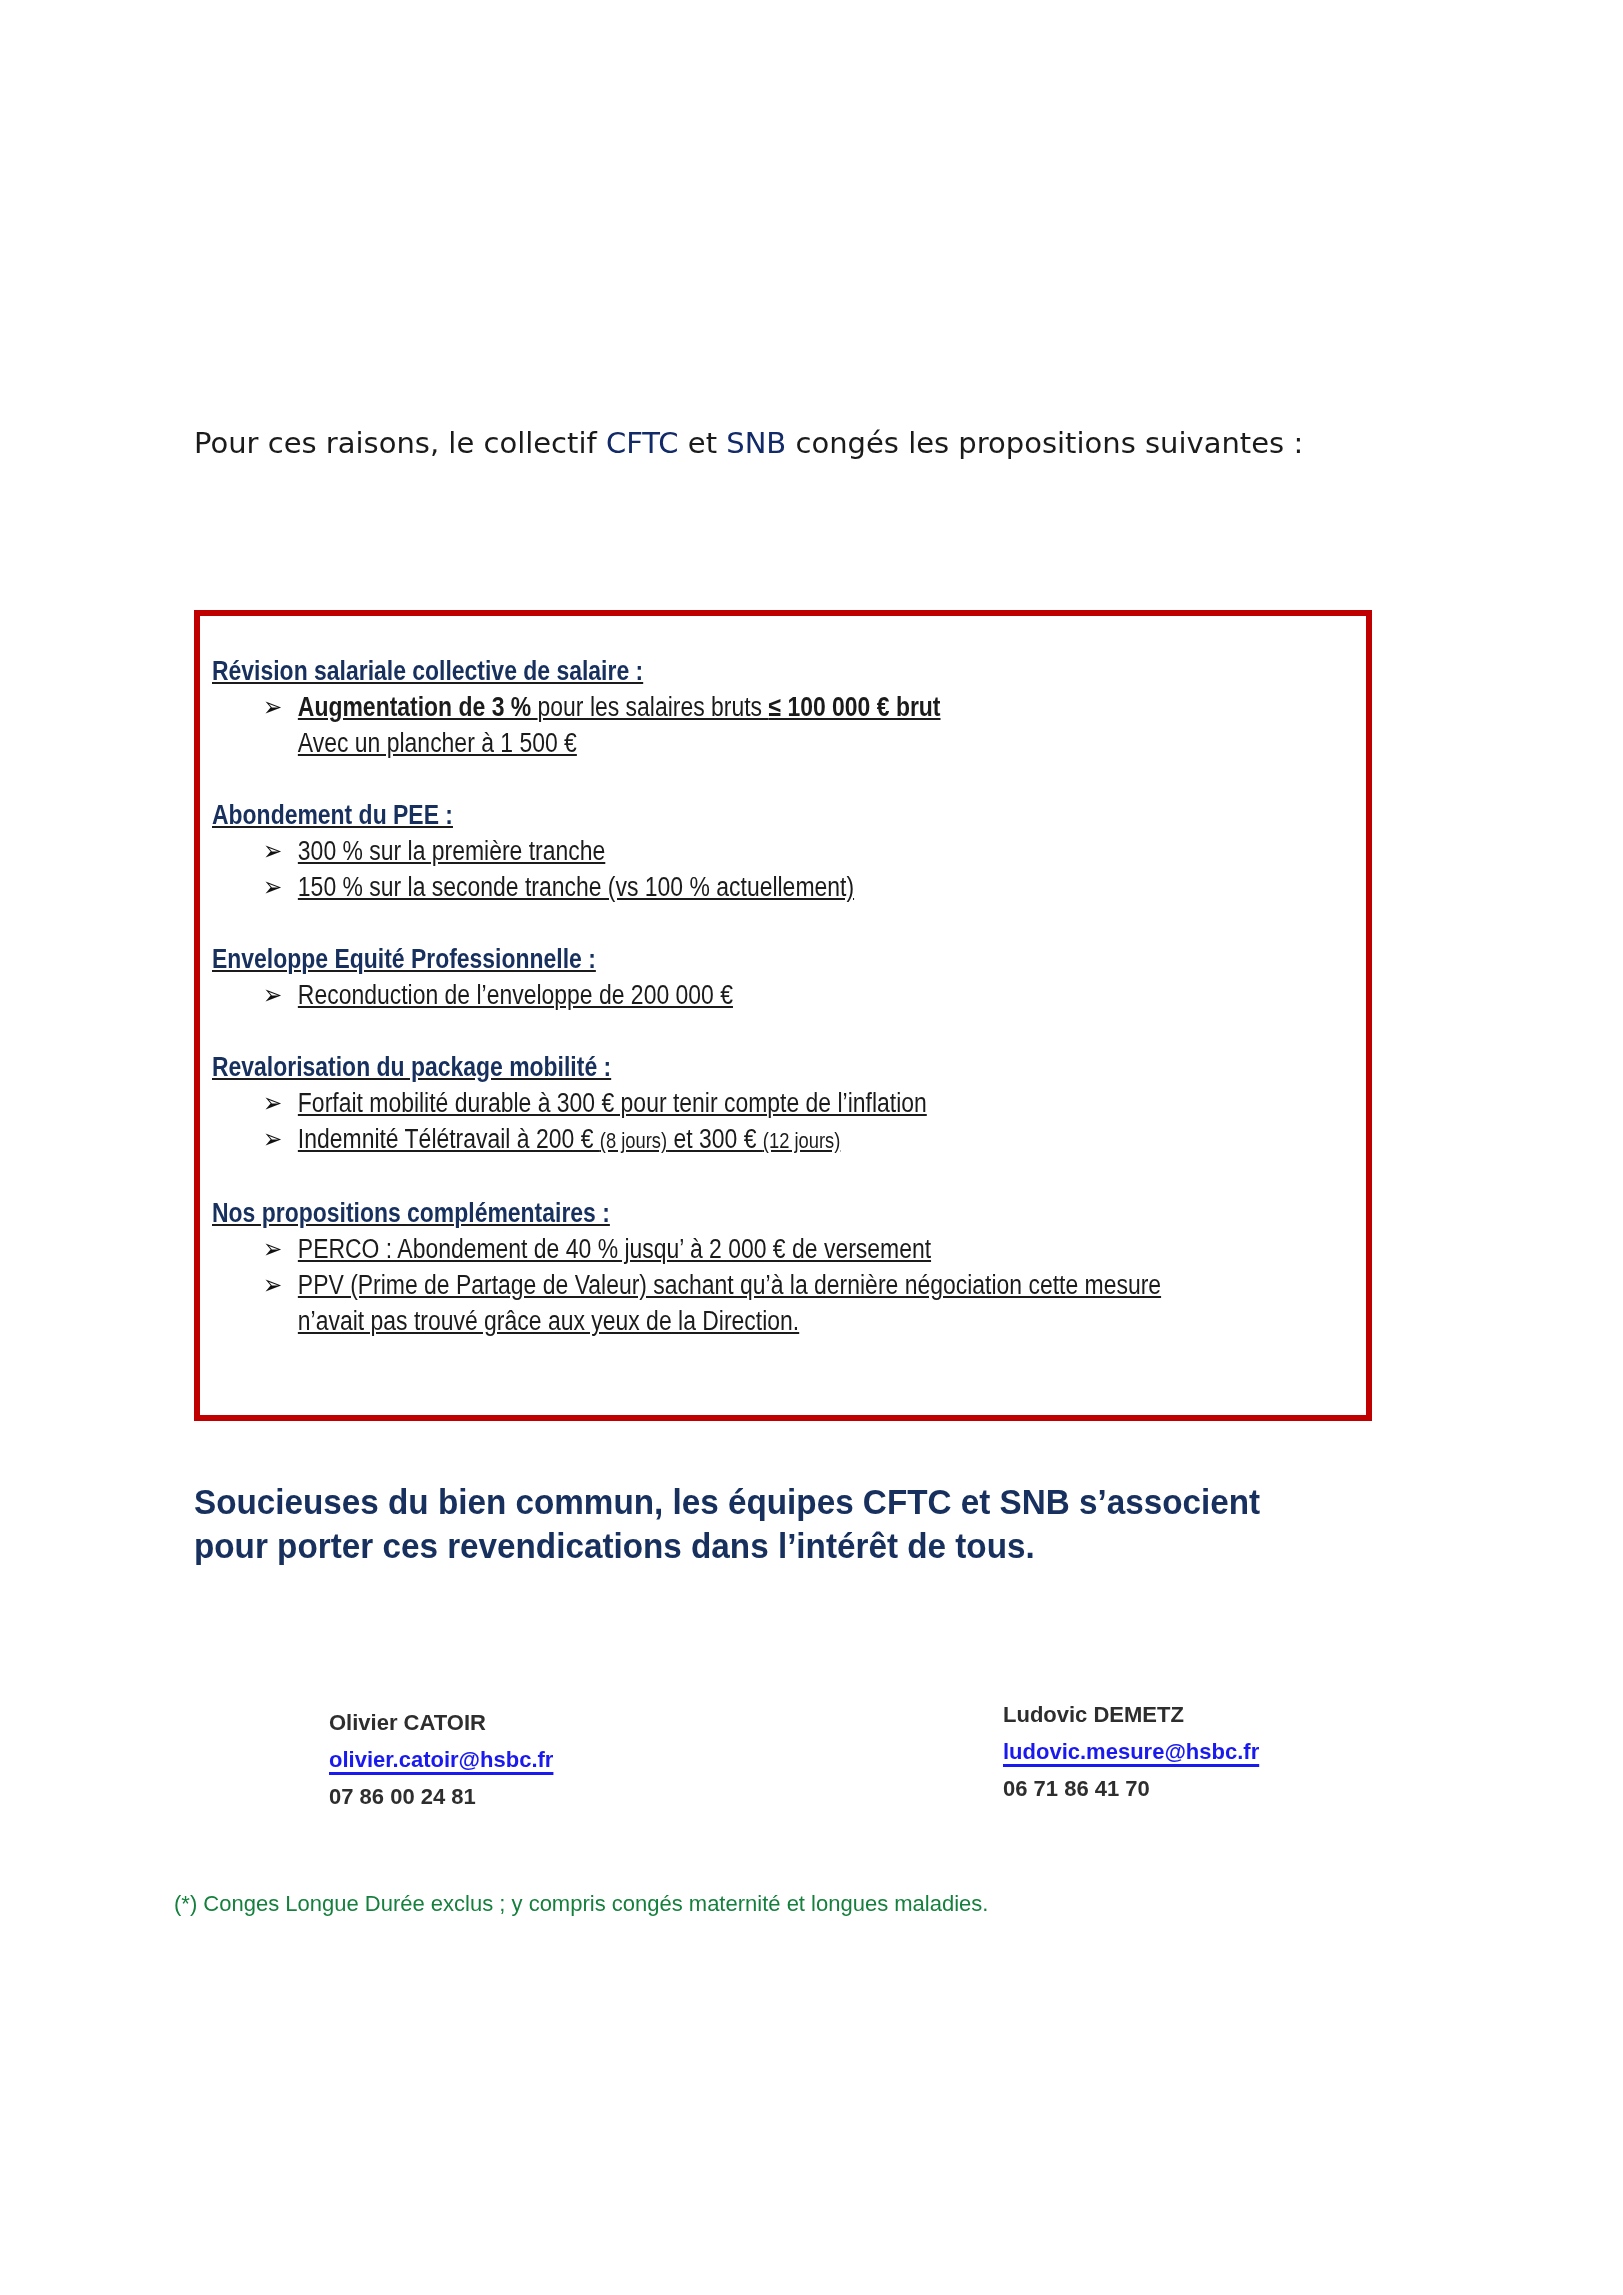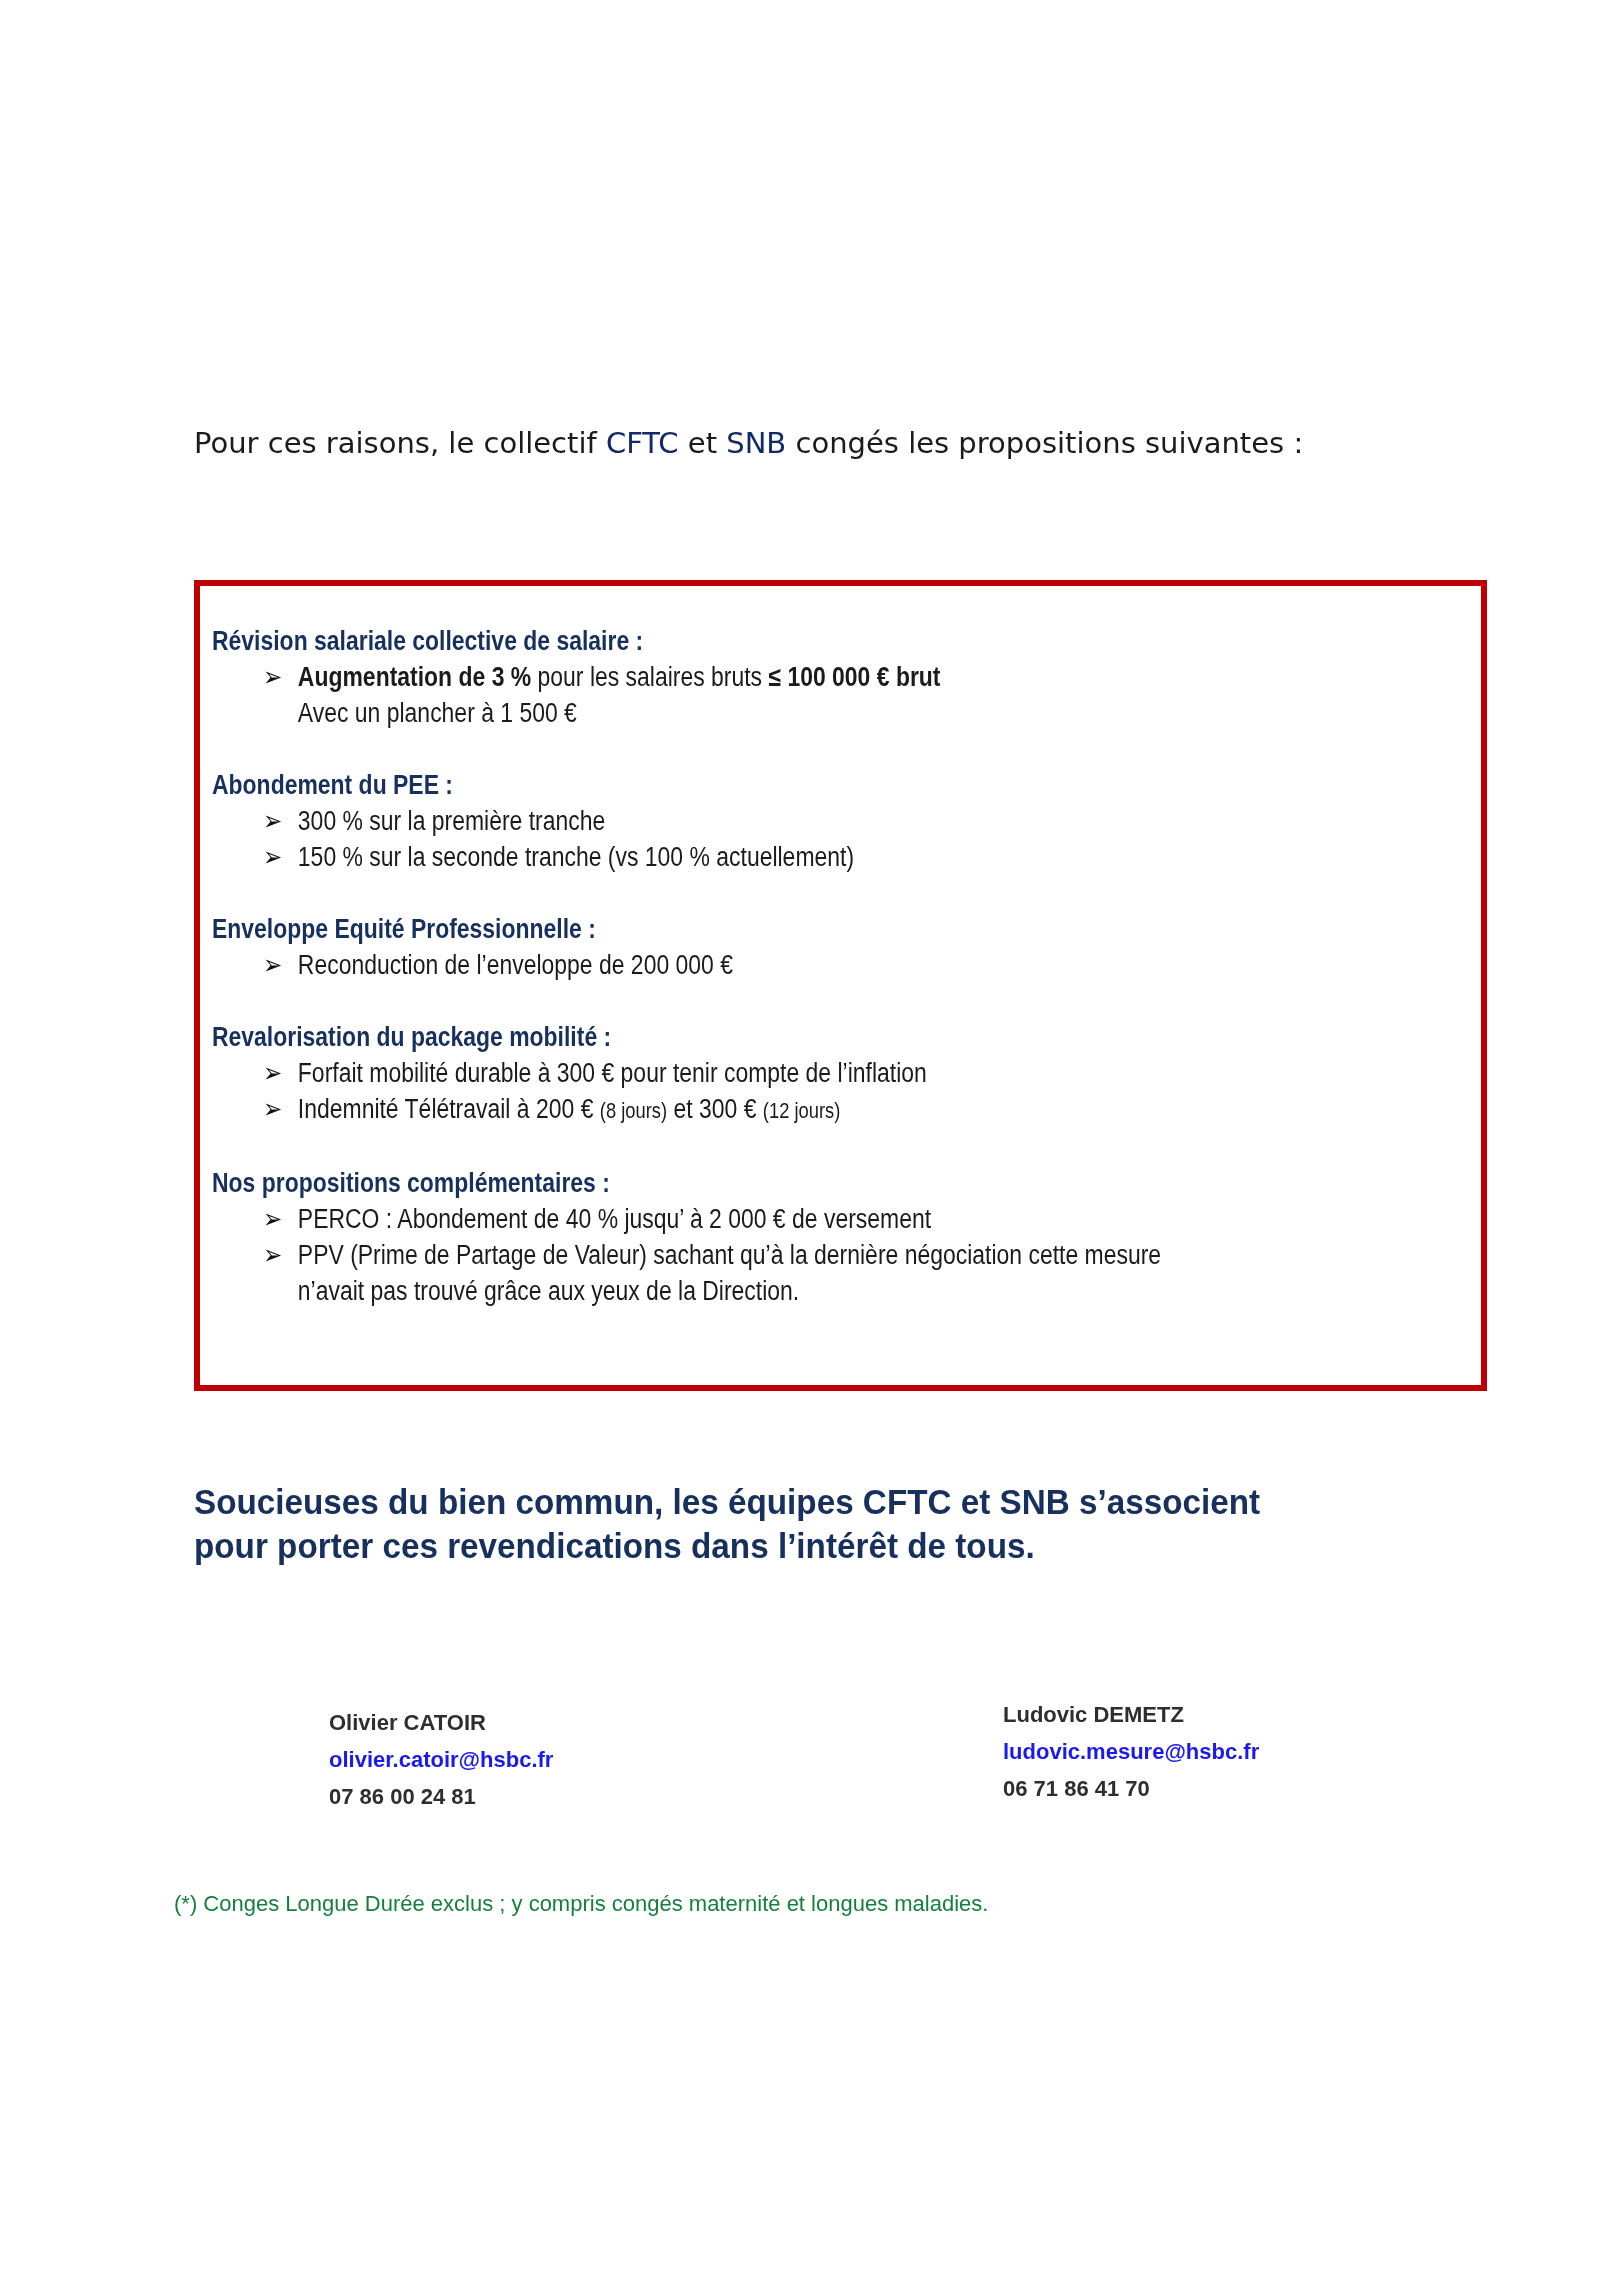--- a/index.html
+++ b/index.html
@@ -18,25 +18,26 @@
   }
   
   .intro{
     position:absolute;left:194px;top:396px;width:1341px;
     font-family:"DejaVu Sans",sans-serif;
     font-size:29px;line-height:37px;color:var(--ink);
   }
   .intro .org{font-weight:normal;color:var(--intro-navy);}
   
   .proposals-box{
-    position:absolute;left:194px;top:580px;
-    width:1293px;height:811px;box-sizing:border-box;
+    position:absolute;left:194px;top:610px;
+    width:1178px;height:811px;box-sizing:border-box;
     border:6.5px solid var(--red);
     padding:37px 15.7px 0 11.8px;
     overflow:hidden;
+    text-decoration:underline;
   }
   .box-line{
     font-size:27px;line-height:36px;white-space:nowrap;
     transform:scaleX(0.85);transform-origin:0 50%;
   }
   .section-heading{font-weight:bold;color:var(--navy);}
   .spacer{height:36px;}
   .bullet-row{padding-left:60px;}
   .arrow{display:inline-block;width:41px;color:#111;}
   .small{font-size:21.6px;}
@@ -51,20 +52,21 @@
   
   .contact{
     position:absolute;top:1696px;
     font-weight:bold;font-size:22px;line-height:37px;
     color:#2e2e2e;white-space:nowrap;
   }
   .contact-left{left:329px;margin-top:8px;}
   .contact-right{left:1003px;}
   .email{
     color:var(--link);
+    text-decoration:underline;
     text-decoration-thickness:2.6px;
     text-underline-offset:4.6px;
     cursor:pointer;
   }
   
   .footnote{
     position:absolute;left:174px;top:1891px;
     font-size:22px;color:#15803d;white-space:nowrap;
   }
 </style>

